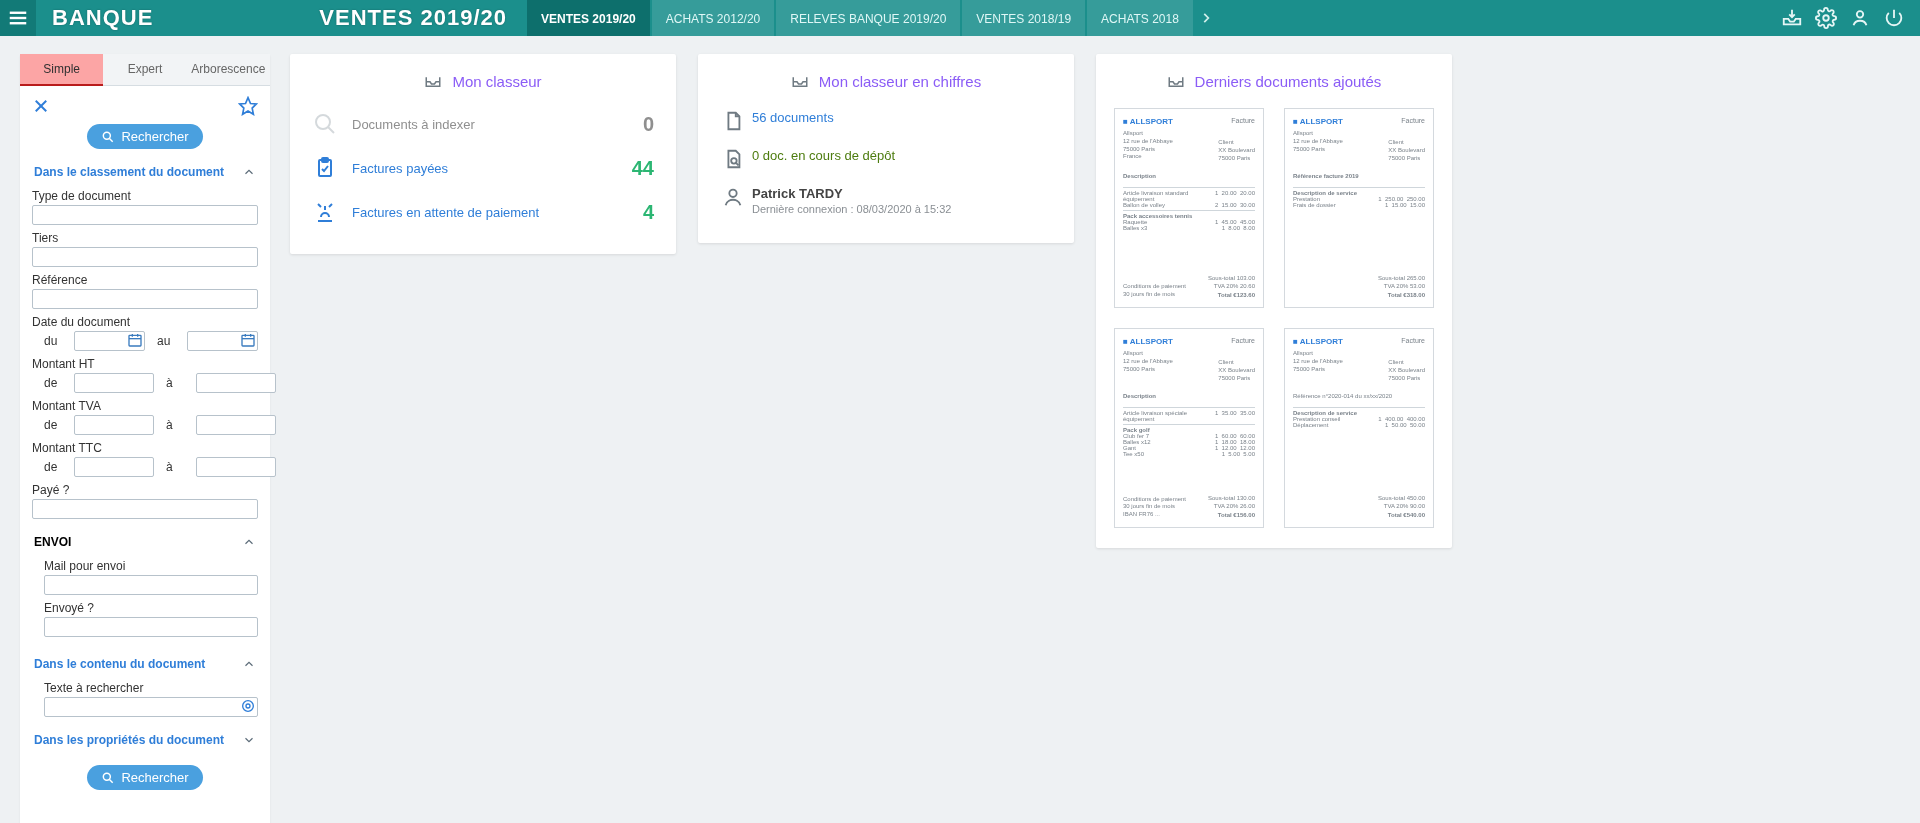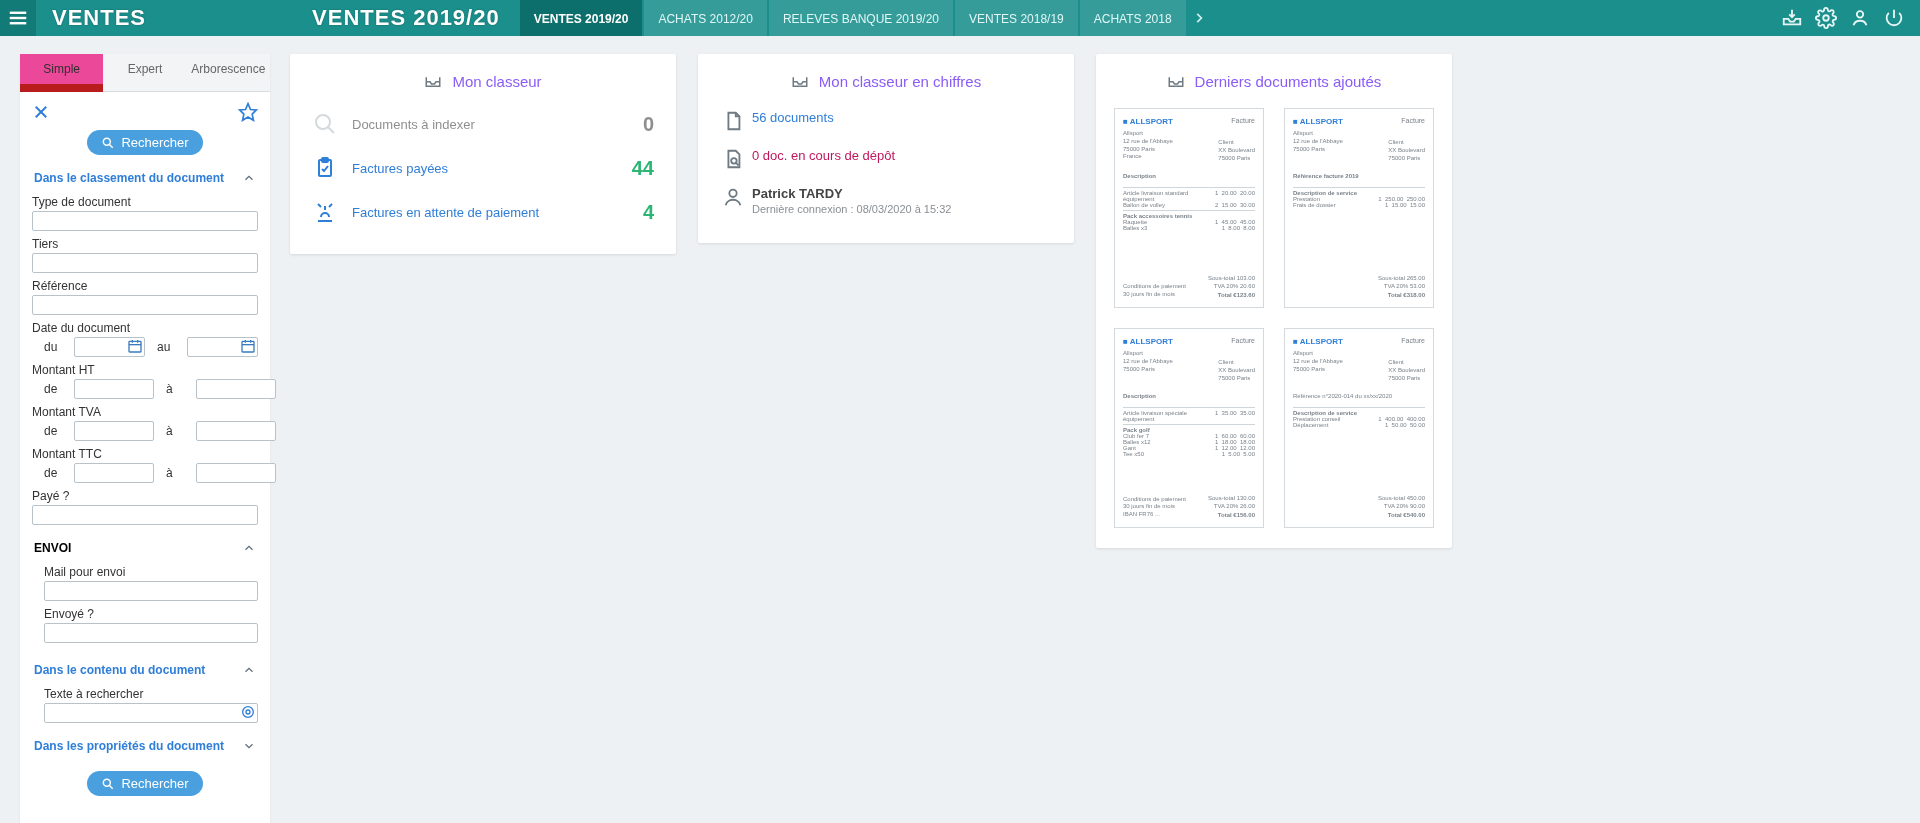--- a/index.html
+++ b/index.html
@@ -30,21 +30,21 @@
   .topbar-icons .ic{width:24px;height:24px;display:flex;align-items:center;justify-content:center;cursor:pointer;color:#e6f6f5;}
   .topbar-icons svg{stroke:#e6f6f5;fill:none;}
 
   
   .layout{display:flex;gap:20px;padding:18px 20px;align-items:flex-start;}
 
   
   .sidebar{width:250px;background:#fff;border-radius:2px;box-shadow:0 1px 2px rgba(0,0,0,.08);position:relative;}
   .sidebar-tabs{display:flex;border-bottom:1px solid var(--border);}
   .sidebar-tab{flex:1;text-align:center;padding:8px 4px;font-size:12px;cursor:pointer;color:var(--text);}
-  .sidebar-tab.active{background:#ec4899;border-bottom:8px solid #b91c1c;margin-bottom:-1px;}
+  .sidebar-tab.active{background:#fca5a5;border-bottom:2px solid #b91c1c;margin-bottom:-1px;}
   .sidebar-tab:not(.active){background:#f2f4f6;color:#666;}
   .sidebar-body{padding:10px 12px 14px;}
   .row-icons{display:flex;justify-content:space-between;align-items:center;margin-bottom:8px;}
   .ic-blue{color:var(--blue);cursor:pointer;}
   .btn-search{display:inline-flex;align-items:center;gap:6px;background:#4aa0df;color:#fff;border:none;border-radius:14px;padding:5px 14px;font-size:13px;cursor:pointer;}
   .btn-row{text-align:center;margin:4px 0 10px;}
   .section-header{display:flex;justify-content:space-between;align-items:center;color:var(--blue);font-weight:bold;font-size:12px;padding:6px 2px 4px;cursor:pointer;}
   .section-header.black{color:#000;}
   .field-label{font-size:12px;color:#333;margin:6px 0 2px;}
   .field-label.indent{margin-left:12px;}
@@ -72,21 +72,21 @@
   .metric.dim .icon{color:#b9c0c5;opacity:.6;}
   .metric .label{flex:1;color:var(--blue);font-size:13px;}
   .metric.dim .label{color:var(--muted);}
   .metric .value{font-size:20px;font-weight:bold;color:var(--green);min-width:34px;text-align:right;}
   .metric.dim .value{color:var(--muted);}
 
   .panel.chiffres{width:340px;padding:14px 18px 20px;}
   .info-row{display:flex;align-items:flex-start;gap:6px;padding:8px 4px;font-size:13px;}
   .info-row .icon{width:26px;display:flex;justify-content:center;color:#6f7a82;}
   .info-row .text{color:var(--blue);}
-  .info-row.muted .text{color:#be185d;}
+  .info-row.muted .text{color:#4d7c0f;}
   .user-info .line1{font-size:13px;color:#444;font-weight:600;}
   .user-info .line2{font-size:11px;color:#8a8f94;margin-top:2px;}
 
   .panel.recent{width:320px;padding:14px 18px 20px;}
   .thumbs{display:grid;grid-template-columns:1fr 1fr;gap:20px;margin-top:6px;}
   .thumb{border:1px solid #d4d9de;height:200px;background:#fff;padding:8px;box-sizing:border-box;color:#7a828a;font-size:6px;position:relative;overflow:hidden;cursor:pointer;}
   .thumb .brand{color:#2f7ed8;font-weight:bold;font-size:8px;}
   .thumb .rt{position:absolute;top:8px;right:8px;font-size:7px;}
   .thumb .addr{margin-top:4px;line-height:1.3;}
   .thumb .mid{position:absolute;right:8px;top:30px;text-align:left;line-height:1.3;}
@@ -104,21 +104,21 @@
 <body>
 
 <div class="topbar">
   <div class="hamburger">
     <svg width="22" height="22" viewBox="0 0 24 24">
         <rect x="3" y="5" width="18" height="2.6"></rect>
         <rect x="3" y="10.7" width="18" height="2.6"></rect>
         <rect x="3" y="16.4" width="18" height="2.6"></rect>
       </svg>
   </div>
-  <div class="logo">VENTES</div>
+  <div class="logo">BANQUE</div>
   <div class="page-title">VENTES 2019/20</div>
   <div class="nav-tabs">
     <div class="nav-tab active">VENTES 2019/20</div>
     <div class="nav-tab">ACHATS 2012/20</div>
     <div class="nav-tab">RELEVES BANQUE 2019/20</div>
     <div class="nav-tab">VENTES 2018/19</div>
     <div class="nav-tab">ACHATS 2018</div>
     <div class="nav-scroll">
       <svg width="14" height="14" viewBox="0 0 24 24" fill="none" stroke="currentColor" stroke-width="3">
           <polyline points="9 5 16 12 9 19"></polyline>

